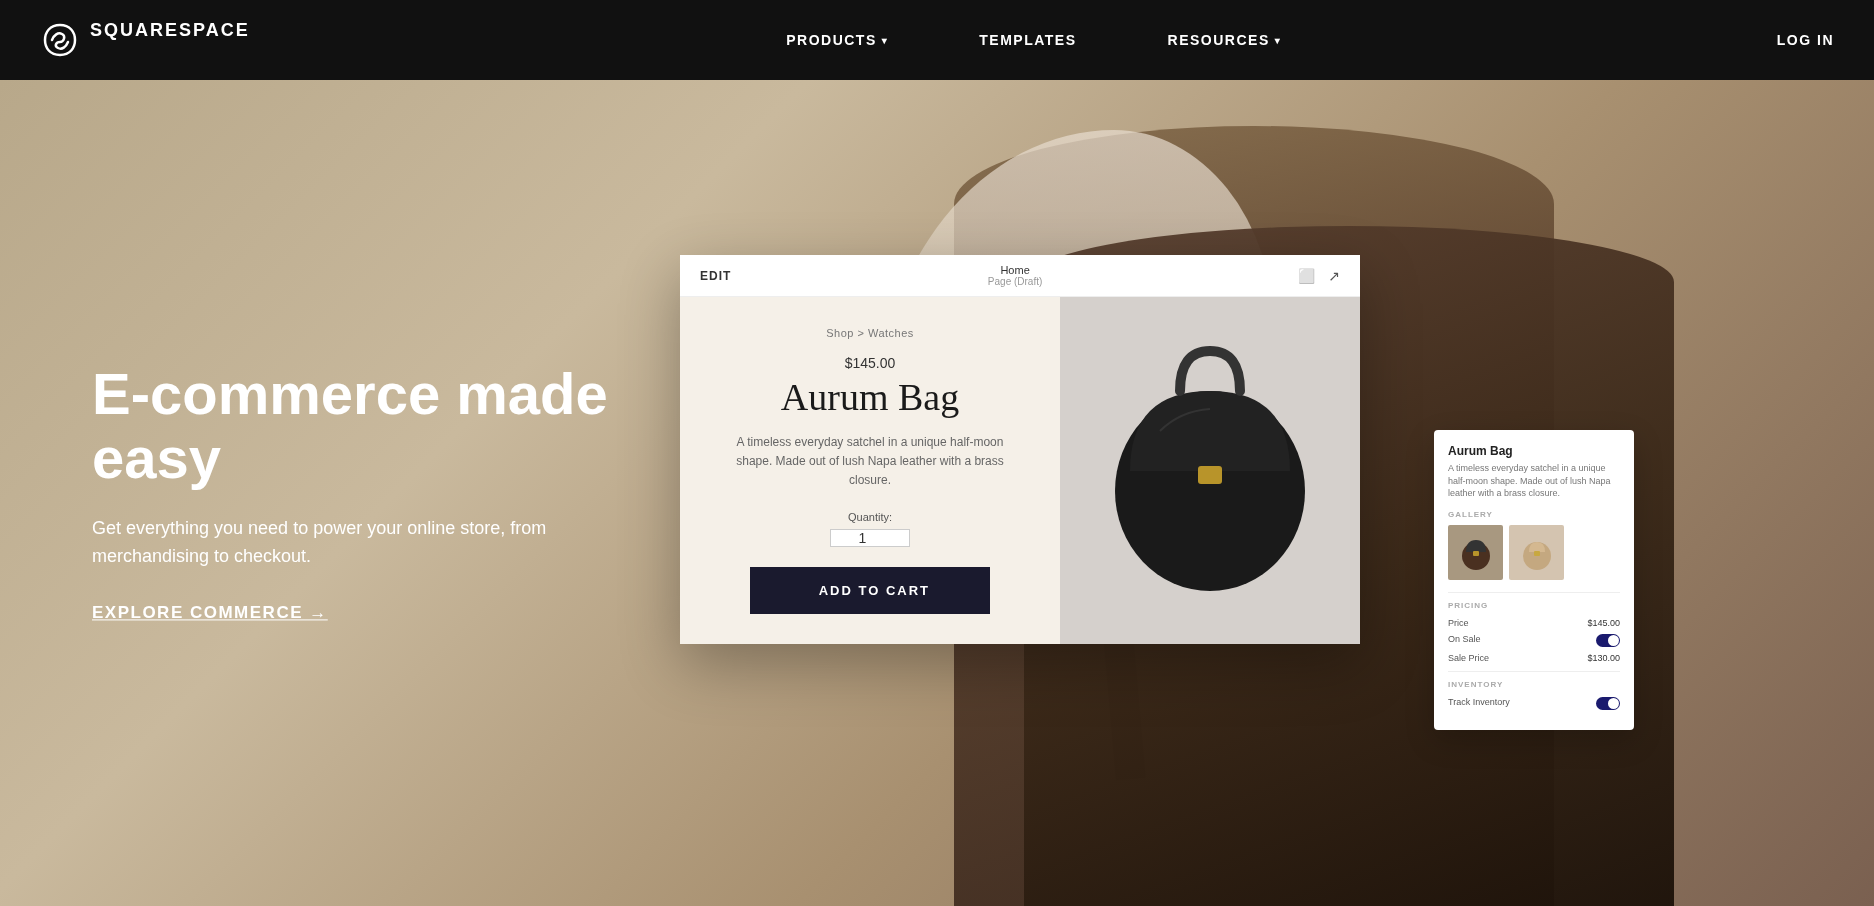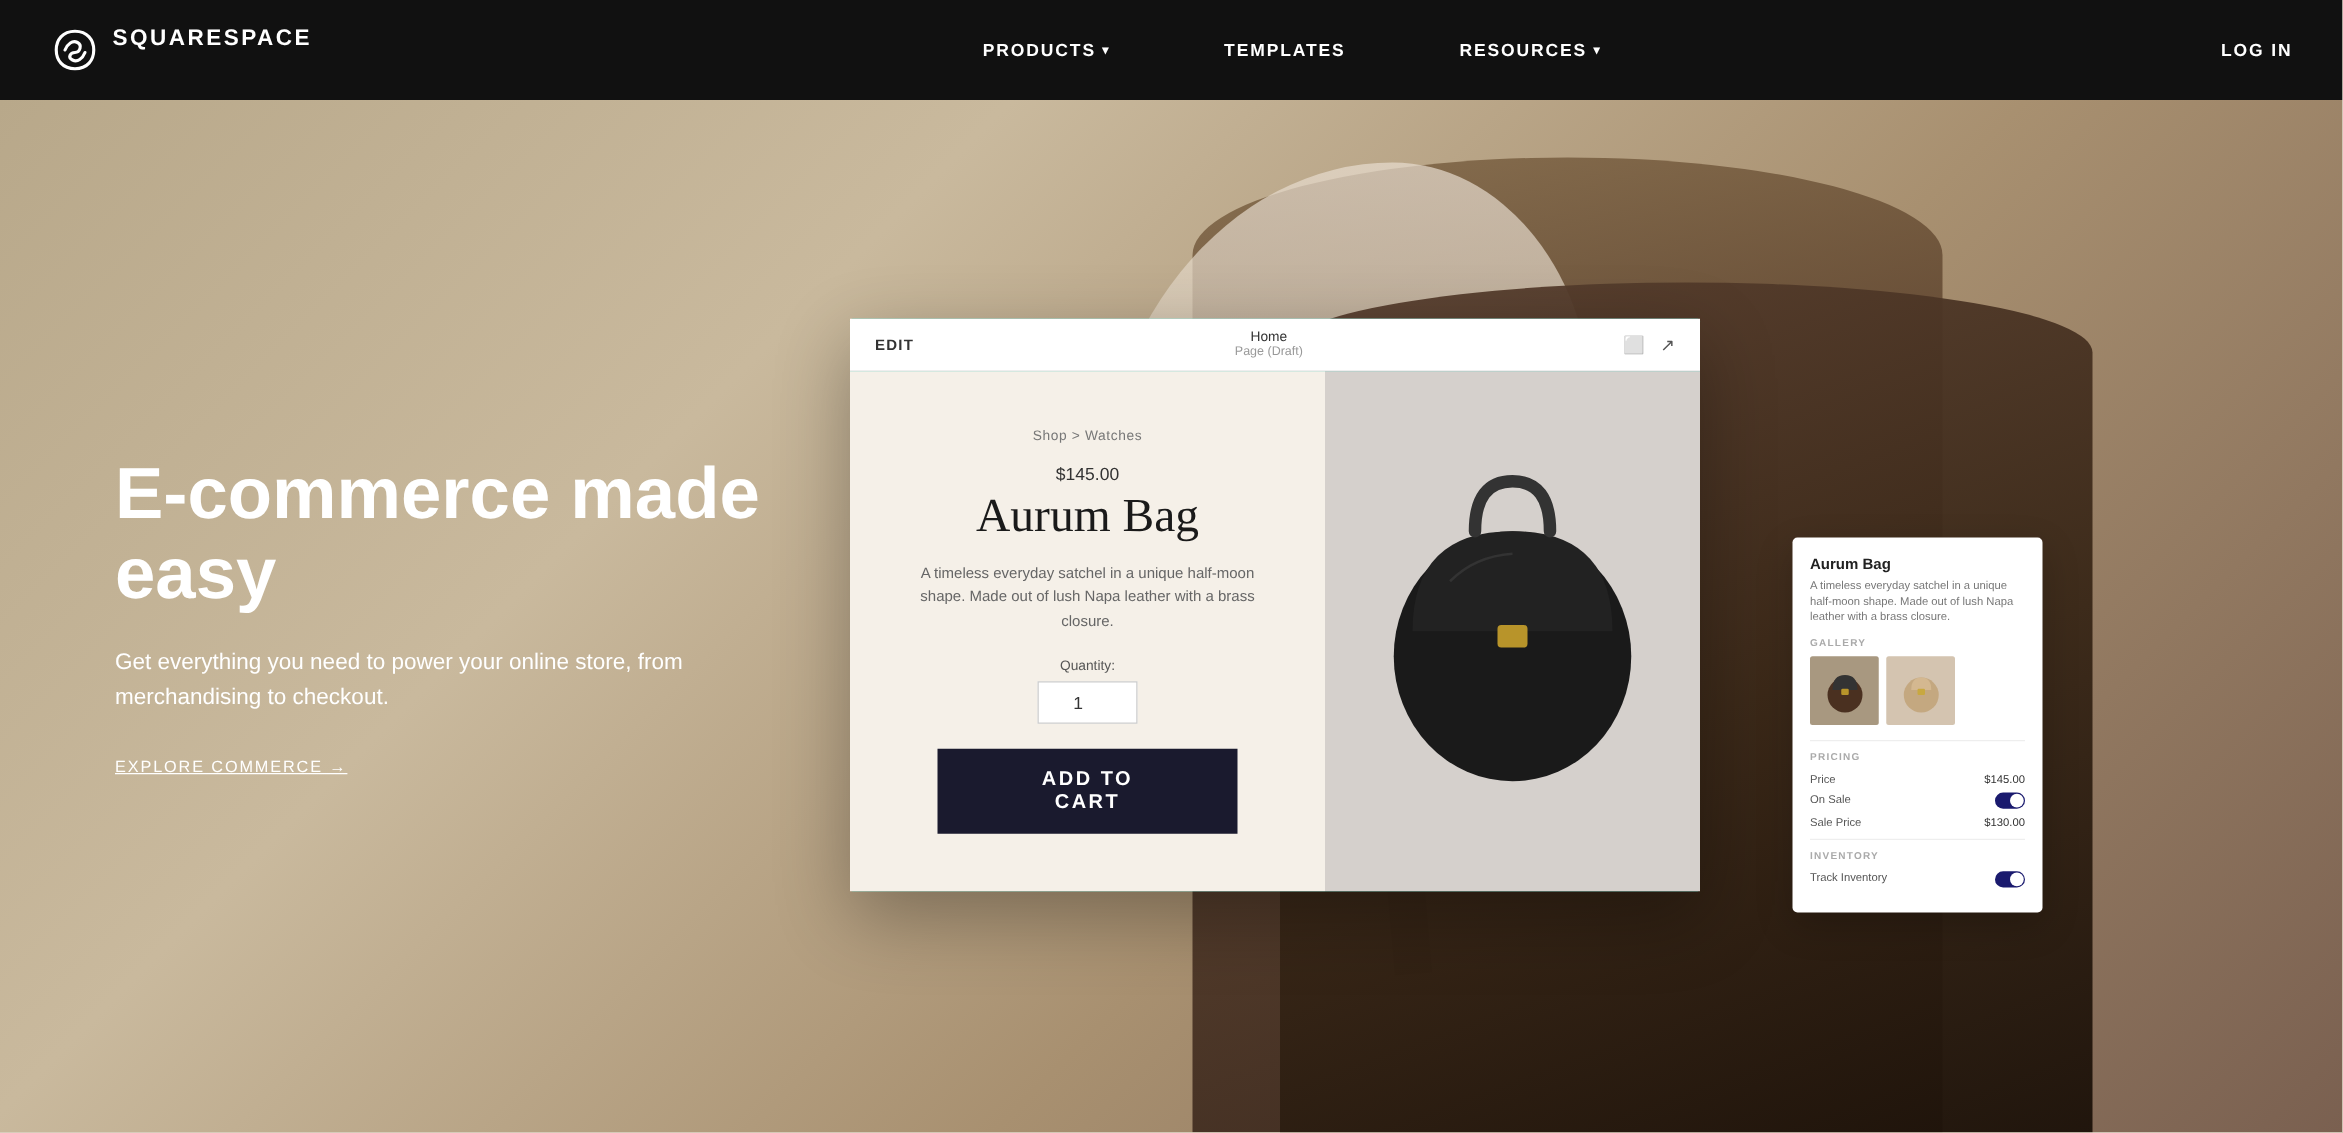--- a/index.html
+++ b/index.html
@@ -110,22 +110,22 @@
       font-size: 18px;
       line-height: 1.6;
       margin-bottom: 32px;
       font-weight: 400;
     }
     .hero-cta {
       display: inline-flex;
       align-items: center;
       gap: 8px;
       color: #fff;
-      font-size: 13px;
-      font-weight: 400;
+      font-size: 17px;
+      font-weight: 700;
       letter-spacing: 1.5px;
       text-transform: uppercase;
       text-decoration: underline;
       cursor: pointer;
     }
 
     
     .editor-wrapper {
       position: absolute;
       left: 680px;
@@ -168,21 +168,21 @@
       align-items: center;
     }
     .editor-icon {
       font-size: 14px;
       color: #555;
       cursor: pointer;
     }
 
     .editor-content {
       display: flex;
-      height: 416px;
+      height: 347px;
     }
 
     
     .product-form {
       flex: 1;
       background: #f5f0e8;
       display: flex;
       flex-direction: column;
       align-items: center;
       justify-content: center;
@@ -225,28 +225,29 @@
       border: 1px solid #ccc;
       text-align: center;
       font-size: 14px;
       background: #fff;
       margin-bottom: 20px;
       color: #333;
     }
     .add-to-cart-btn {
       background: #1a1a2e;
       color: #fff;
-      font-size: 16px;
+      font-size: 13px;
       font-weight: 700;
       letter-spacing: 2px;
       text-transform: uppercase;
       padding: 16px 60px;
       border: none;
       cursor: pointer;
       width: 240px;
+      text-align: right;
     }
 
     
     .product-image-area {
       width: 300px;
       background: #d5d0cc;
       display: flex;
       align-items: center;
       justify-content: center;
       overflow: hidden;

